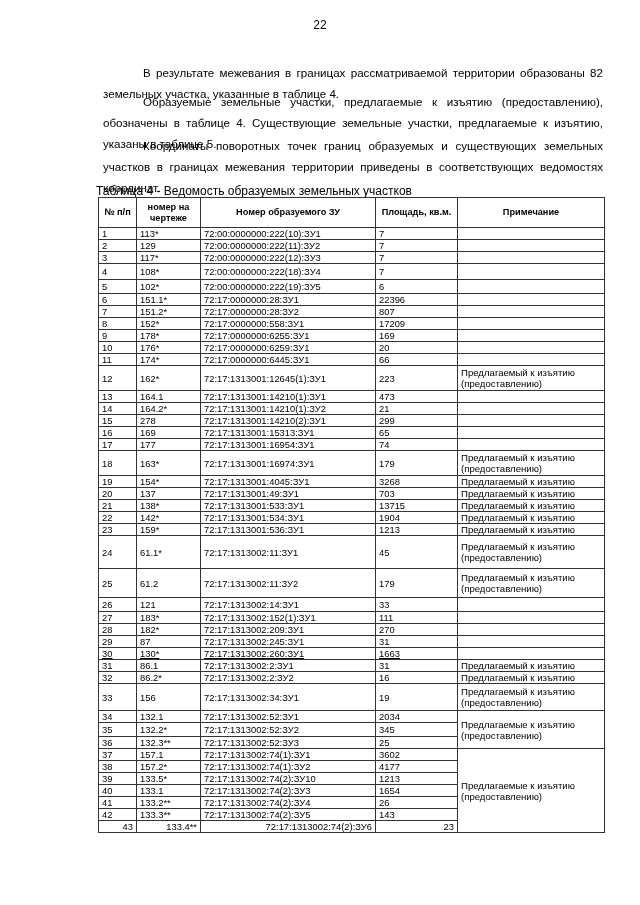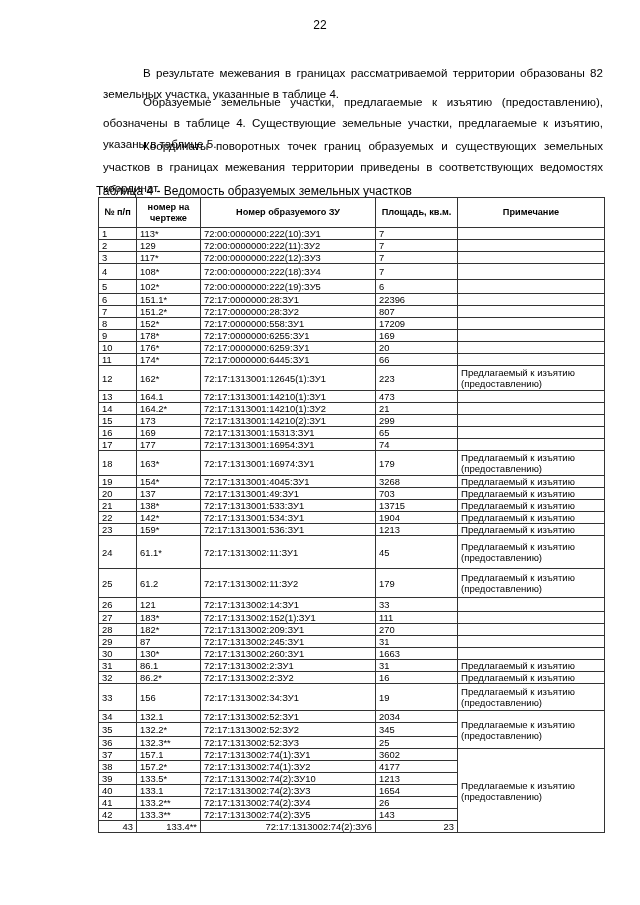--- a/index.html
+++ b/index.html
@@ -142,21 +142,21 @@
       </tr>
       <tr style="height: 12px;">
         <td>14</td>
         <td>164.2*</td>
         <td>72:17:1313001:14210(1):ЗУ2</td>
         <td>21</td>
         <td class="note"></td>
       </tr>
       <tr style="height: 12px;">
         <td>15</td>
-        <td>173</td>
+        <td>278</td>
         <td>72:17:1313001:14210(2):ЗУ1</td>
         <td>299</td>
         <td class="note"></td>
       </tr>
       <tr style="height: 12px;">
         <td>16</td>
         <td>169</td>
         <td>72:17:1313001:15313:ЗУ1</td>
         <td>65</td>
         <td class="note"></td>
@@ -245,21 +245,21 @@
         <td>270</td>
         <td class="note"></td>
       </tr>
       <tr style="height: 12px;">
         <td>29</td>
         <td>87</td>
         <td>72:17:1313002:245:ЗУ1</td>
         <td>31</td>
         <td class="note"></td>
       </tr>
-      <tr style="height: 12px;">
+      <tr style="height: 12px; text-decoration: underline;">
         <td>30</td>
         <td>130*</td>
         <td>72:17:1313002:260:ЗУ1</td>
         <td>1663</td>
         <td class="note"></td>
       </tr>
       <tr style="height: 12px;">
         <td>31</td>
         <td>86.1</td>
         <td>72:17:1313002:2:ЗУ1</td>

